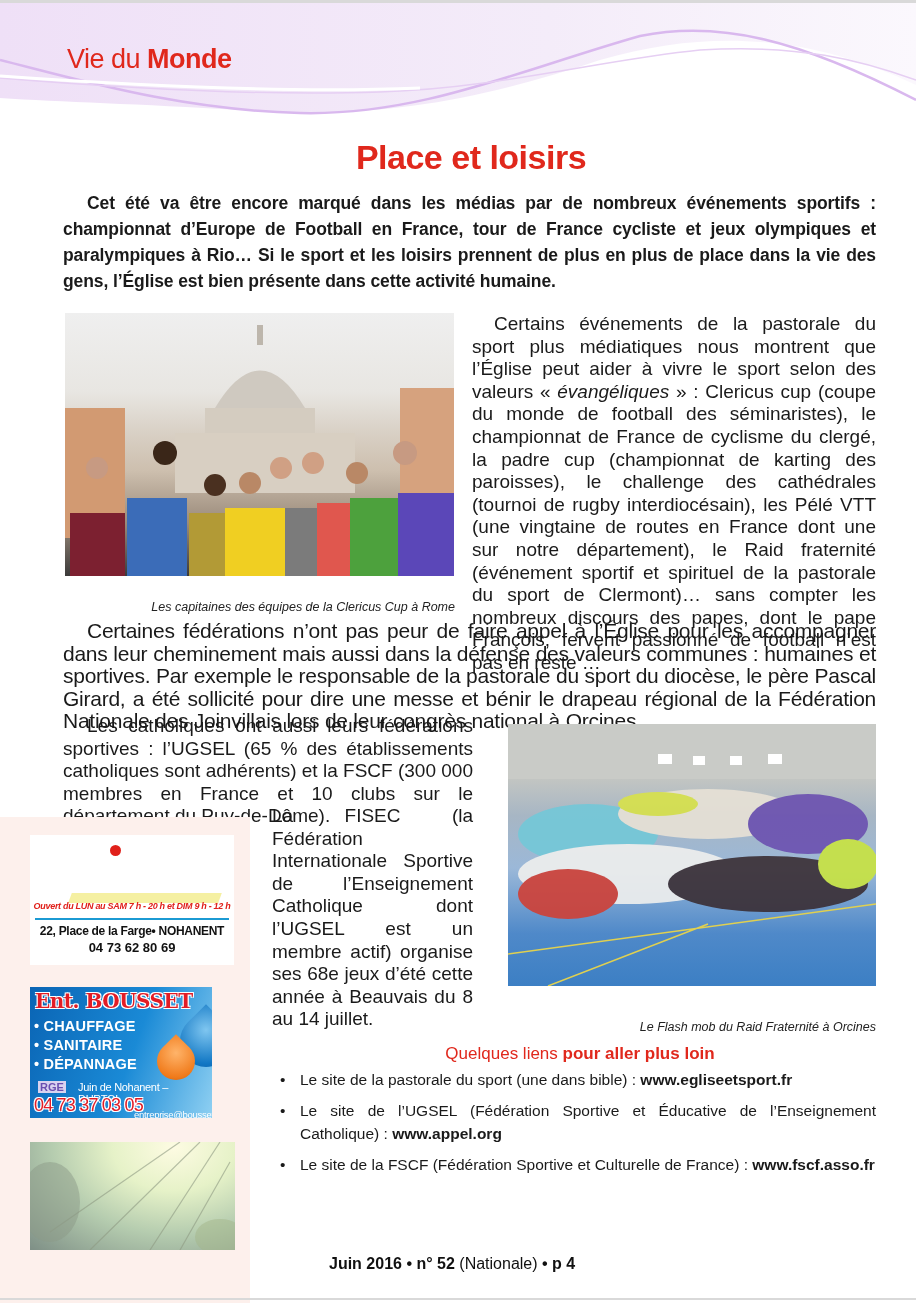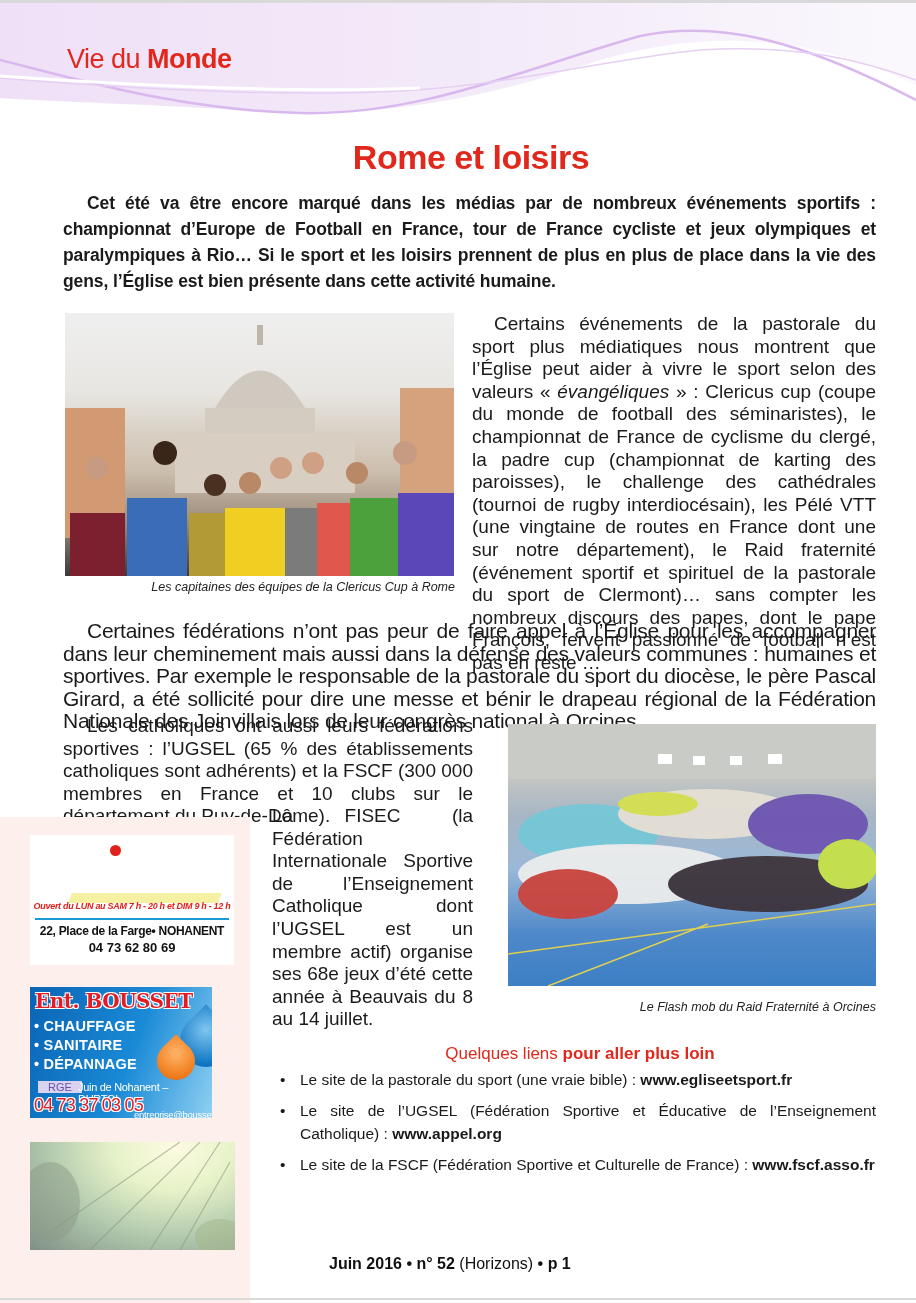--- a/index.html
+++ b/index.html
@@ -13,21 +13,21 @@
   .section-title { position: absolute; left: 67px; top: 44px; font-size: 27px; color: #e0281c; letter-spacing: -0.5px; }
   .section-title b { font-weight: bold; }
 
   .article-title { position: absolute; left: 0; width: 942px; top: 138px; text-align: center; font-size: 34px; color: #e0281c; letter-spacing: -0.5px; }
   .article-title b { font-weight: bold; }
 
   .lede { position: absolute; left: 63px; top: 190px; width: 813px; font-size: 17.5px; font-weight: bold; line-height: 26px; text-align: justify; text-indent: 24px; color: #1a1a1a; letter-spacing: -0.1px; }
 
   .photo { position: absolute; overflow: hidden; }
   .photo-rome { left: 65px; top: 313px; width: 389px; height: 263px; background: linear-gradient(#efefef 0%, #e8e6e2 30%, #d9d1c6 45%, #cdbfae 60%, #9a8a7a 80%, #3b3a3a 100%); }
-  .caption { position: absolute; font-style: italic; font-size: 12.5px; color: #222; text-align: right; }
+  .caption { position: absolute; font-style: italic; font-size: 12.5px; color: #222; text-align: right; margin-top: 20px; }
   .caption-rome { left: 65px; top: 580px; width: 390px; }
   .caption-flash { left: 508px; top: 1000px; width: 368px; }
 
   .col-text { position: absolute; font-size: 19px; line-height: 22.6px; text-align: justify; color: #1a1a1a; }
   .para1 { left: 472px; top: 313px; width: 404px; text-indent: 22px; }
   .para2 { left: 63px; top: 620px; width: 813px; font-size: 21px; line-height: 22.5px; text-indent: 24px; letter-spacing: -0.25px; }
   .para3 { left: 63px; top: 715px; width: 410px; text-indent: 24px; }
   .para3b { left: 272px; top: 805px; width: 201px; }
 
   .ad-panel { position: absolute; left: 0; top: 817px; width: 250px; height: 486px; background: #fdf0ec; }
@@ -39,21 +39,21 @@
   .vival-rule { position: absolute; left: 5px; top: 83px; width: 194px; height: 2px; background: #1b9ad3; }
   .vival-addr { position: absolute; left: 0; top: 89px; width: 204px; text-align: center; font-size: 12px; font-weight: bold; color: #111; letter-spacing: -0.3px; }
   .vival-phone { position: absolute; left: 0; top: 105px; width: 204px; text-align: center; font-size: 13px; font-weight: bold; color: #111; }
 
   .ad-bousset { position: absolute; left: 30px; top: 987px; width: 182px; height: 131px; background: linear-gradient(110deg, #0a64b4 0%, #1a8ad6 55%, #8fd0f2 100%); overflow: hidden; }
   .bousset-name { position: absolute; left: 5px; top: 2px; font-family: "DejaVu Serif", serif; font-weight: bold; font-size: 20px; color: #e21d26; text-shadow: 1px 1px 0 #fff, -1px -1px 0 #fff, 1px -1px 0 #fff, -1px 1px 0 #fff; letter-spacing: -0.5px; }
   .bousset-item { position: absolute; left: 4px; font-size: 14.5px; font-weight: bold; color: #fff; letter-spacing: 0.2px; }
   .drop { position: absolute; border-radius: 0 50% 50% 50%; transform: rotate(45deg); }
   .drop-blue { left: 150px; top: 28px; width: 52px; height: 52px; background: radial-gradient(circle at 35% 35%, #7fc6f0, #1177c4 70%, #0a5aa0); }
   .drop-orange { left: 127px; top: 55px; width: 38px; height: 38px; background: radial-gradient(circle at 35% 35%, #ffb46a, #f07a1a 70%, #c75400); }
-  .bousset-rge { position: absolute; left: 8px; top: 94px; font-size: 11px; font-weight: normal; color: #6a4fb0; background: #d9d3f0; padding: 0 10px; }
+  .bousset-rge { position: absolute; left: 8px; top: 94px; font-size: 11px; font-weight: bold; color: #6a4fb0; background: #d9d3f0; padding: 0 2px; }
   .bousset-route { position: absolute; left: 48px; top: 94px; font-size: 11px; color: #fff; letter-spacing: -0.3px; }
   .bousset-phone { position: absolute; left: 4px; top: 108px; font-size: 18px; font-weight: normal; color: #e21d26; text-shadow: 1px 1px 0 #fff, -1px -1px 0 #fff, 1px -1px 0 #fff, -1px 1px 0 #fff; letter-spacing: -0.8px; }
   .bousset-email { position: absolute; left: 104px; top: 111px; font-size: 9.5px; color: #fff; letter-spacing: -0.3px; }
 
   .photo-forest { left: 30px; top: 1142px; width: 205px; height: 108px; background: radial-gradient(ellipse at 70% 5%, #fdfbe2 0%, #e6f2c8 30%, #b5ccaf 60%, #7e8f86 100%); }
 
   .photo-flash { left: 508px; top: 724px; width: 368px; height: 262px; background: linear-gradient(#cfcfcc 0%, #c4c6c2 20%, #a7b6c4 35%, #9bb8d8 55%, #4f89c9 80%, #3c7fc4 100%); }
 
   .links-title { position: absolute; left: 270px; top: 1044px; width: 620px; text-align: center; font-size: 17px; color: #e0281c; }
   .links-title b { font-weight: bold; }
@@ -79,21 +79,21 @@
     </linearGradient>
   </defs>
   <path d="M0 3 H916 V85 C820 40 720 25 600 60 C480 100 380 120 240 110 C140 104 60 102 0 98 Z" fill="url(#bg)"></path>
   <path d="M0 60 C80 80 180 110 300 113 C420 116 520 70 640 36 C720 20 800 40 916 100" fill="none" stroke="#d9b8ee" stroke-width="2.5"></path>
   <path d="M0 78 C120 88 260 96 380 92 C500 88 600 60 700 50 C800 44 860 60 916 80" fill="none" stroke="#e6cff3" stroke-width="1.5"></path>
   <path d="M0 76 C140 86 300 93 420 88" fill="none" stroke="#ffffff" stroke-width="3"></path>
 </svg>
 
 <div class="section-title"><span>Vie du</span> <b>Monde</b></div>
 
-<h1 class="article-title"><span>Rome et</span> <b>loisirs</b></h1>
+<h1 class="article-title"><span>Place et</span> <b>loisirs</b></h1>
 
 <p class="lede">Cet été va être encore marqué dans les médias par de nombreux événements sportifs : championnat d’Europe de Football en France, tour de France cycliste et jeux olympiques et paralympiques à Rio… Si le sport et les loisirs prennent de plus en plus de place dans la vie des gens, l’Église est bien présente dans cette activité humaine.</p>
 
 <div class="photo photo-rome">
   <svg width="389" height="263" viewBox="0 0 389 263">
     <path d="M150 95 Q195 20 240 95 Z" fill="#cfc9c0"></path>
     <rect x="192" y="12" width="6" height="20" fill="#bdb6ac"></rect>
     <rect x="140" y="95" width="110" height="35" fill="#d4ccc0"></rect>
     <rect x="110" y="120" width="180" height="60" fill="#d8cfc2"></rect>
     <rect x="0" y="95" width="60" height="130" fill="#d29a72"></rect>
@@ -174,27 +174,27 @@
       <ellipse cx="260" cy="160" rx="100" ry="28" fill="#3a2e34"></ellipse>
       <ellipse cx="340" cy="140" rx="30" ry="25" fill="#c9e440"></ellipse>
     </g>
     <path d="M0 230 L368 180 M40 262 L200 200" stroke="#e0d050" stroke-width="1.5"></path>
   </svg>
 </div>
 <div class="caption caption-flash">Le Flash mob du Raid Fraternité à Orcines</div>
 
 <div class="links-title"><span>Quelques liens</span> <b>pour aller plus loin</b></div>
 <ul class="links">
-  <li><span class="bullet">•</span><span>Le site de la pastorale du sport (une vraie bible) : </span><span class="url">www.egliseetsport.fr</span></li>
+  <li><span class="bullet">•</span><span>Le site de la pastorale du sport (une dans bible) : </span><span class="url">www.egliseetsport.fr</span></li>
   <li><span class="bullet">•</span><span>Le site de l’UGSEL (Fédération Sportive et Éducative de l’Enseignement Catholique) : </span><span class="url">www.appel.org</span></li>
   <li><span class="bullet">•</span><span>Le site de la FSCF (Fédération Sportive et Culturelle de France) : </span><span class="url">www.fscf.asso.fr</span></li>
 </ul>
 
 <div class="footer">
   <b>Juin 2016</b>
   <b>•</b>
   <b>n° 52</b>
-  <span>(Horizons)</span>
+  <span>(Nationale)</span>
   <b>•</b>
-  <b>p 1</b>
+  <b>p 4</b>
 </div>
 
 <div class="bottom-line"></div>
 
 </body></html>

